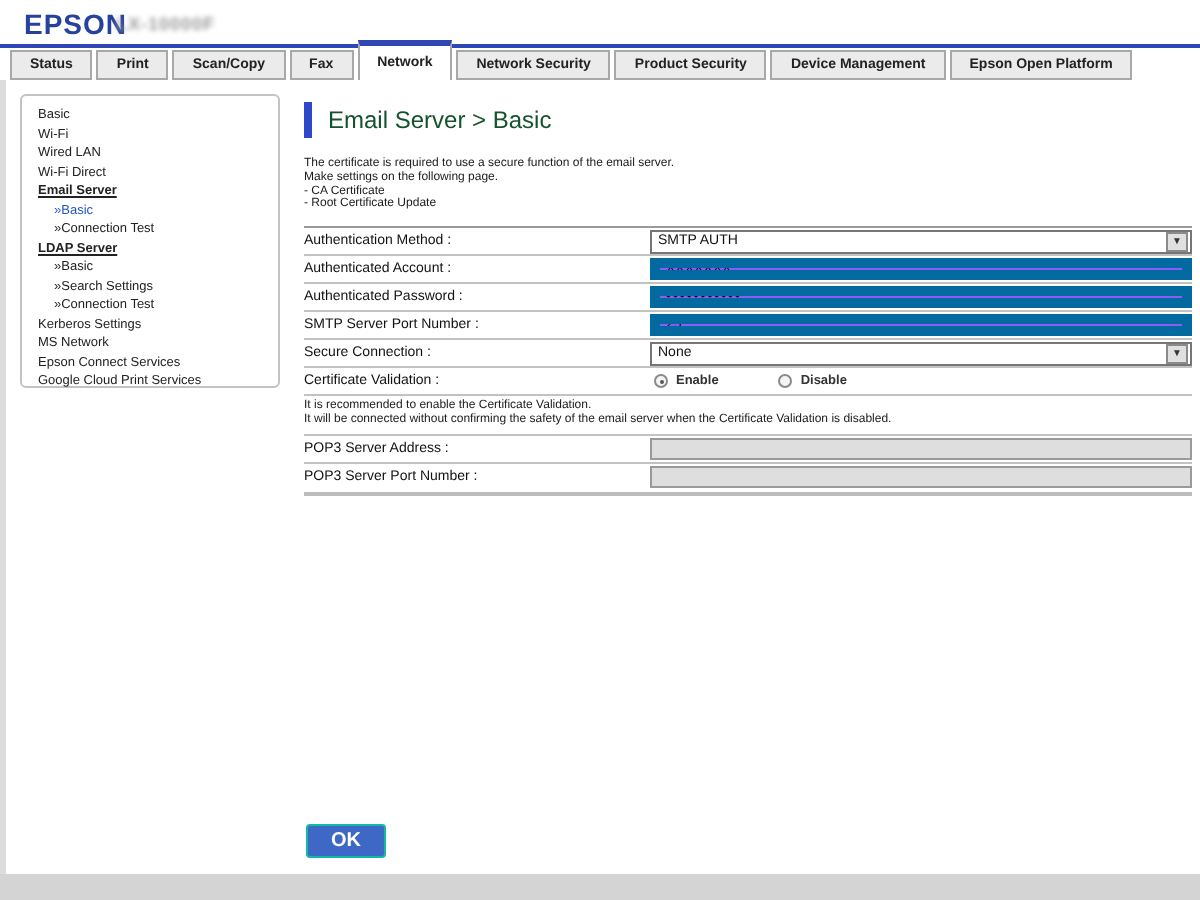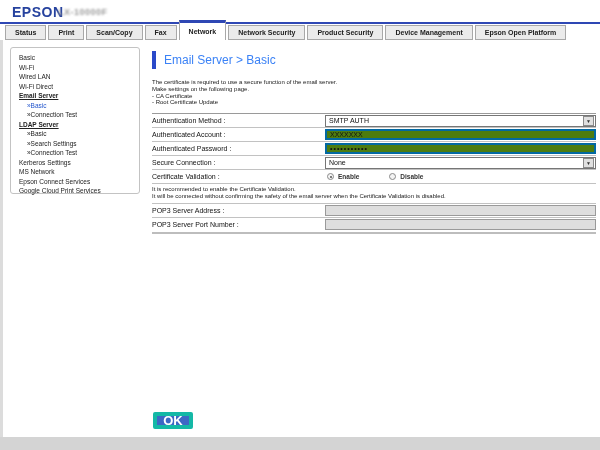--- a/index.html
+++ b/index.html
@@ -37,29 +37,29 @@
   .snav { list-style:none; }
   .snav li { font-size:6.5px; line-height:9.5px; color:#222; cursor:pointer; white-space:nowrap; }
   .snav li.section { font-weight:bold; text-decoration:underline; }
   .snav li.sub { padding-left:8px; }
   .snav li.selected { color:#2255cc; }
 
   
   .main { position:absolute; left:152px; top:48px; width:444px; }
   .title-row { display:flex; align-items:center; margin:3px 0 10px 0; }
   .title-bar { width:4px; height:18px; background:#2b49c9; margin-right:8px; }
-  .page-title { font-size:12px; color:#3b82f6; }
+  .page-title { font-size:12px; color:#14532d; }
   .desc { font-size:6px; line-height:6.8px; color:#1a1a1a; margin-bottom:7px; }
 
   .ftable { width:100%; border-top:1px solid #9a9a9a; }
   .frow { display:flex; align-items:center; height:14px; border-bottom:1px solid #c2c2c2; }
   .flabel { width:173px; flex-shrink:0; font-size:7px; color:#111; }
   .fvalue { flex:1; display:flex; align-items:center; }
 
-  .tinput { flex:1; height:11px; border:2px solid #0369a1; background:#4d7c0f;
+  .tinput { flex:1; height:11px; border:5px solid #0369a1; background:#8b5cf6;
             font-family:"Liberation Sans", sans-serif; font-size:7px; color:#111;
             padding:0 3px; border-radius:0; outline:none; }
   .tinput.pw { font-weight:bold; letter-spacing:1px; }
   .tinput.disabled { background:#dedede; border:1px solid #9a9a9a; }
 
   .sel { flex:1; height:12px; border:1px solid #767676; background:#fff;
          display:flex; align-items:center; cursor:pointer; }
   .sel-text { flex:1; font-size:7px; padding-left:3px; color:#111; }
   .sel-btn { width:11px; height:10px; margin-right:1px; background:#e0e0e0;
              border:1px solid #8a8a8a; display:flex; align-items:center;
@@ -70,22 +70,22 @@
                font-weight:bold; color:#333; cursor:pointer; }
   .radio-circle { width:7px; height:7px; border:1px solid #8a8a8a; border-radius:50%;
                   background:#f4f4f4; position:relative; flex-shrink:0; }
   .radio-circle.checked::after { content:''; position:absolute; left:1.5px; top:1.5px;
                   right:1.5px; bottom:1.5px; background:#555; border-radius:50%; }
 
   .note { font-size:6px; line-height:6.8px; color:#1a1a1a; padding:2px 0 3px 0; }
   .ftable.pop3 { border-top:none; border-bottom:2px solid #bdbdbd; }
 
   .ok-btn { position:absolute; left:153px; top:412px; width:40px; height:17px;
-            background:#3d68c5; border:4px solid #14b8a6; border-radius:2px;
-            color:#fff; font-size:13px; font-weight:bold; font-family:"Liberation Sans", sans-serif;
+            background:#3d68c5; border:1px solid #14b8a6; border-radius:2px;
+            color:#fff; font-size:10px; font-weight:bold; font-family:"Liberation Sans", sans-serif;
             cursor:pointer; display:flex; align-items:center; justify-content:center; }
 </style>
 </head>
 <body>
 
 <div class="header">
   <div class="brand">EPSON</div>
   <div class="model">LX-10000F</div>
 </div>
 
@@ -160,20 +160,26 @@
 
     <div class="frow">
       <div class="flabel">Authenticated Password :</div>
       <div class="fvalue">
         <input class="tinput pw" type="text" value="•••••••••••" style="">
       </div>
     </div>
 
 
 
+    <div class="frow">
+      <div class="flabel">SMTP Server Port Number :</div>
+      <div class="fvalue">
+        <input class="tinput" type="text" value="25" style="">
+      </div>
+    </div>
 
     <div class="frow">
       <div class="flabel">Secure Connection :</div>
       <div class="fvalue">
         <div class="sel">
           <span class="sel-text">None</span>
           <span class="sel-btn">▼</span>
         </div>
       </div>
     </div>

